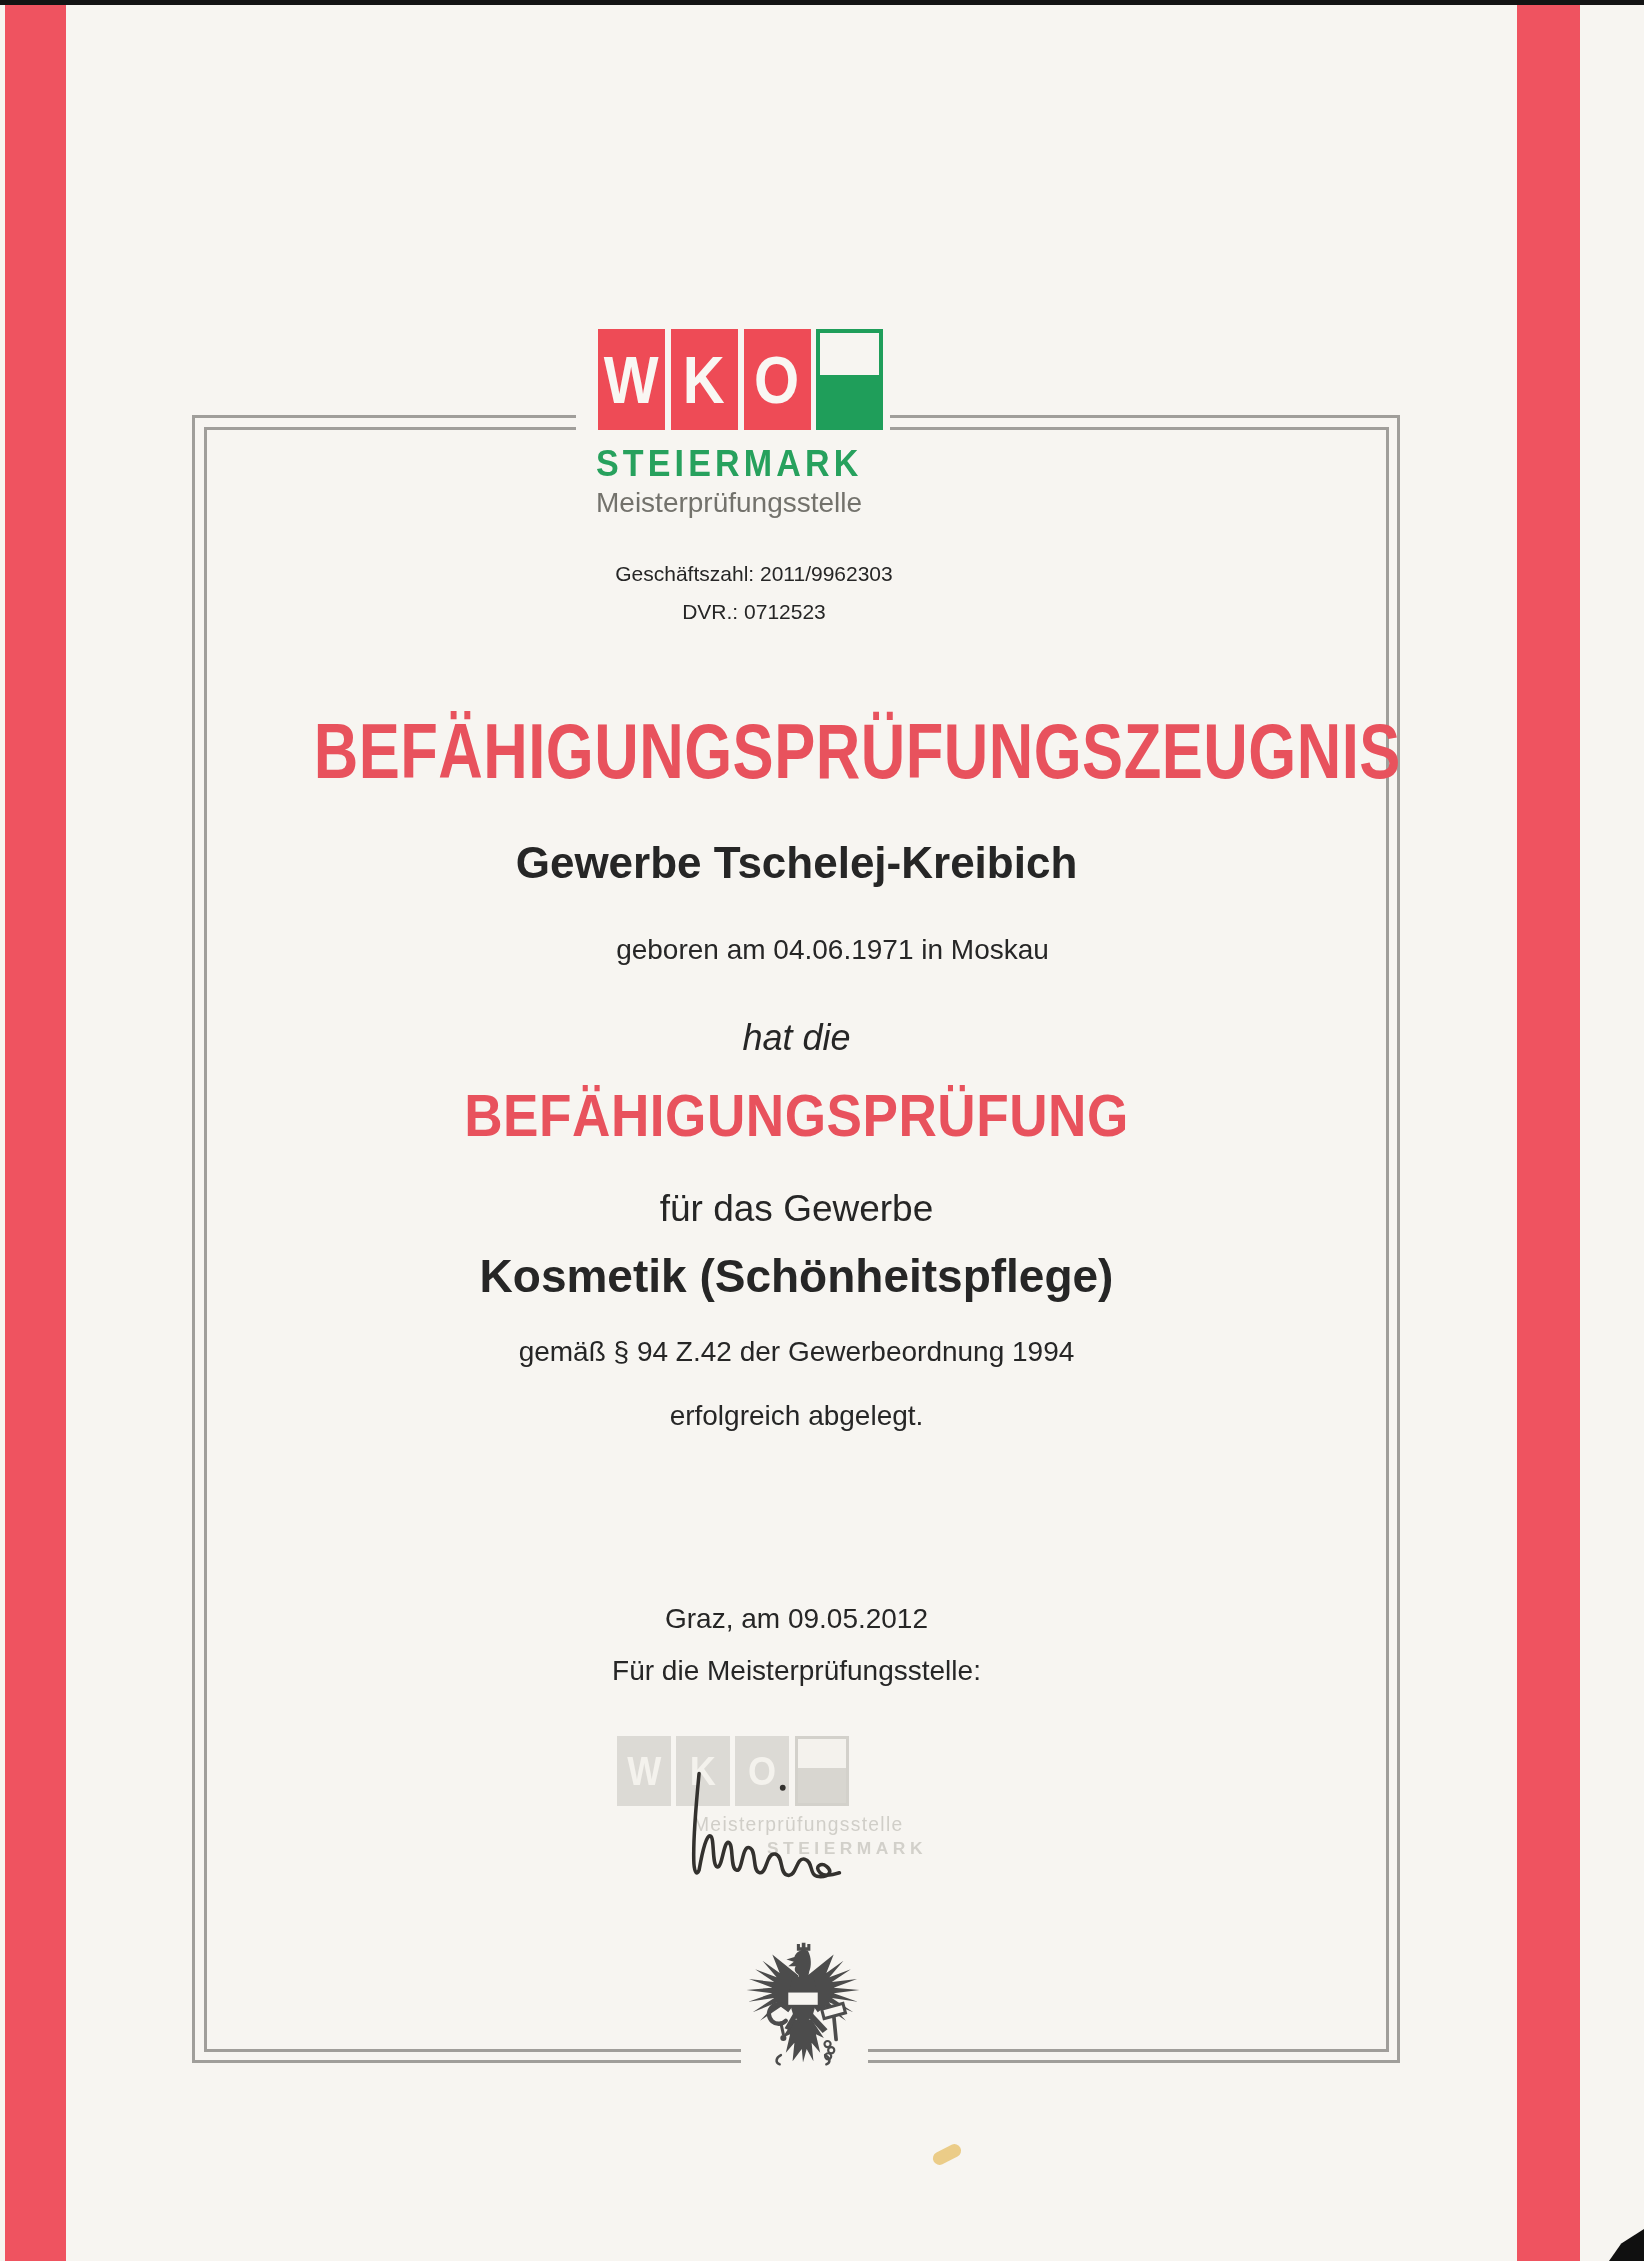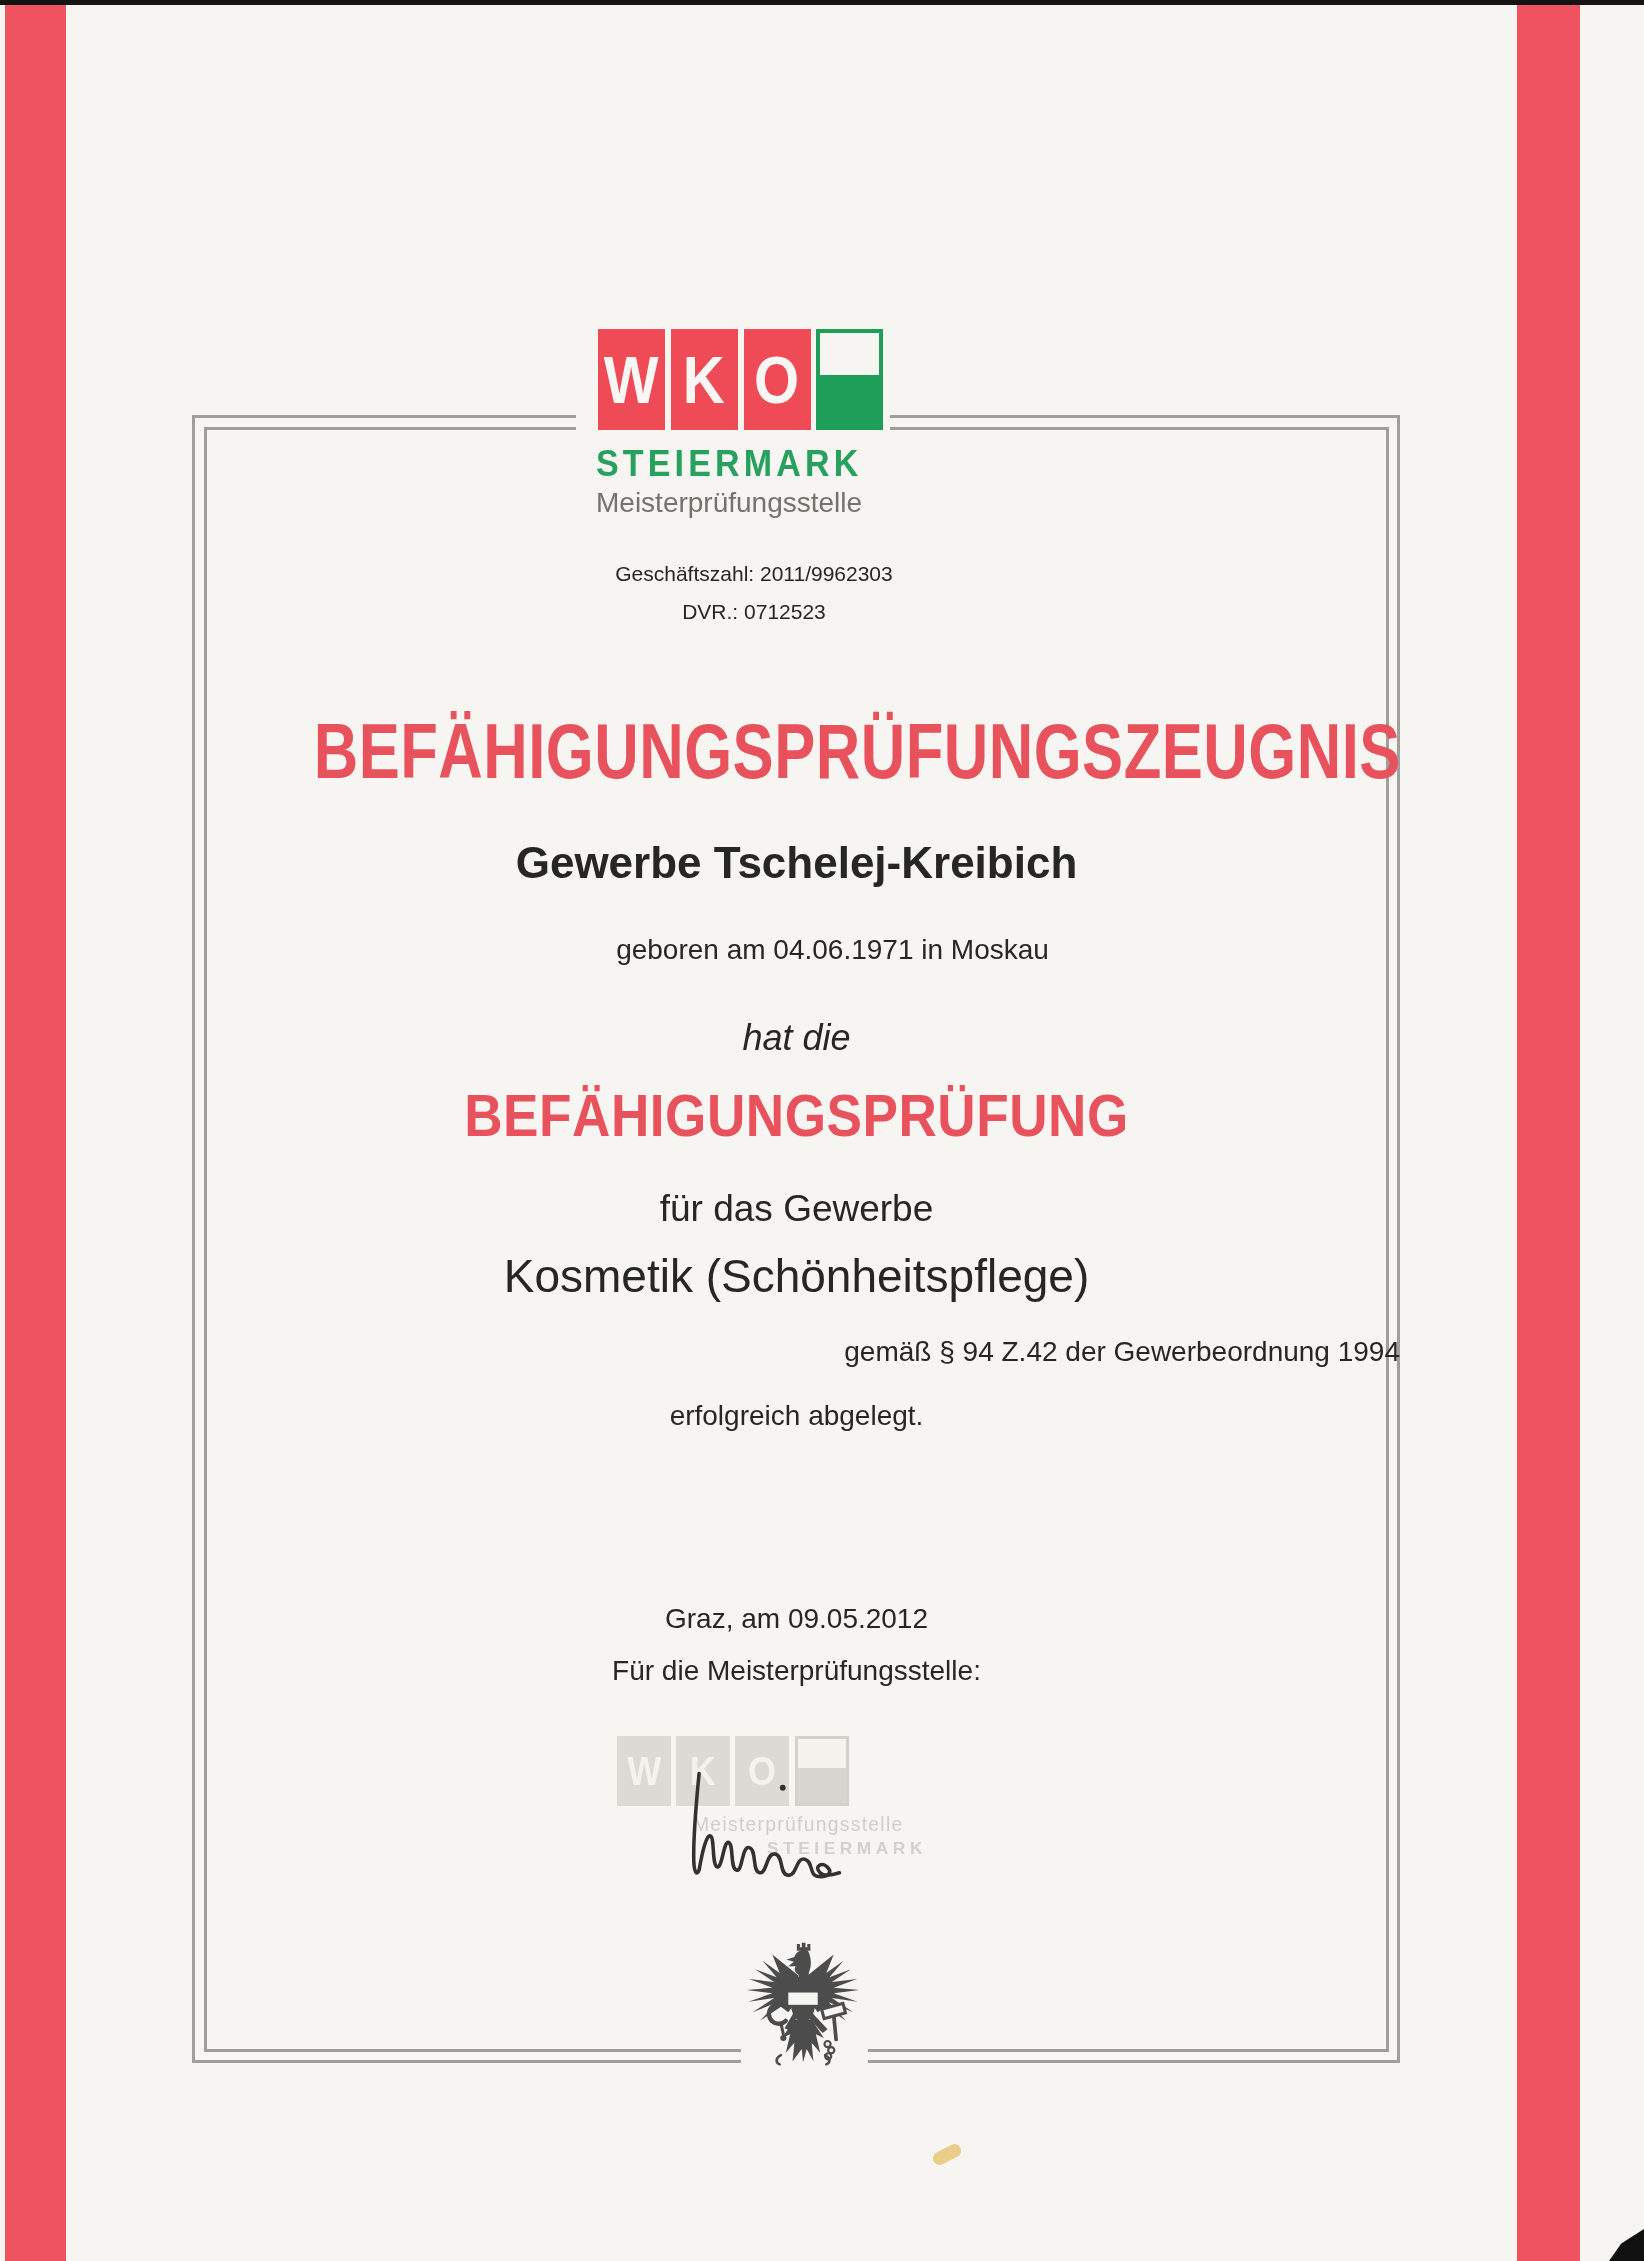--- a/index.html
+++ b/index.html
@@ -49,22 +49,22 @@
   #ref-dvr  { top:600px; }
 
   #doc-title { top:707px; font-size:77px; font-weight:bold; color:#e8525d;
     transform:scaleX(0.80); letter-spacing:0.6px; }
   #recipient-name { top:838px; font-size:44px; font-weight:bold; }
   #birth-line { top:934px; font-size:28px;padding-left:36px; }
   #connector-line { top:1017px; font-size:36px;font-style:italic; }
   #exam-name { top:1083px; font-size:59px; font-weight:bold; color:#e8525d;
     transform:scaleX(0.90); letter-spacing:0.6px; }
   #trade-intro { top:1188px; font-size:37px; }
-  #trade-name { top:1250px; font-size:46px; font-weight:normal; }
-  #legal-line { top:1336px; font-size:28px;text-align:right; }
+  #trade-name { top:1250px; font-size:46px; font-weight:bold; }
+  #legal-line { top:1336px; font-size:28px; }
   #result-line { top:1400px; font-size:28px; }
   #place-date { top:1603px; font-size:28px;text-align:center; }
   #signature-intro { top:1655px; font-size:28px; }
 
   
   #stamp-logo { left:617px; top:1736px; display:flex; gap:5.2px; z-index:1; }
   .stamp-tile { width:54px; height:70px; background:#dcdad5; display:flex;
     align-items:center; justify-content:center; }
   .stamp-letter { color:#f4f2ed; font-weight:bold; font-size:41px; line-height:1;
     transform:scaleX(0.88); }

